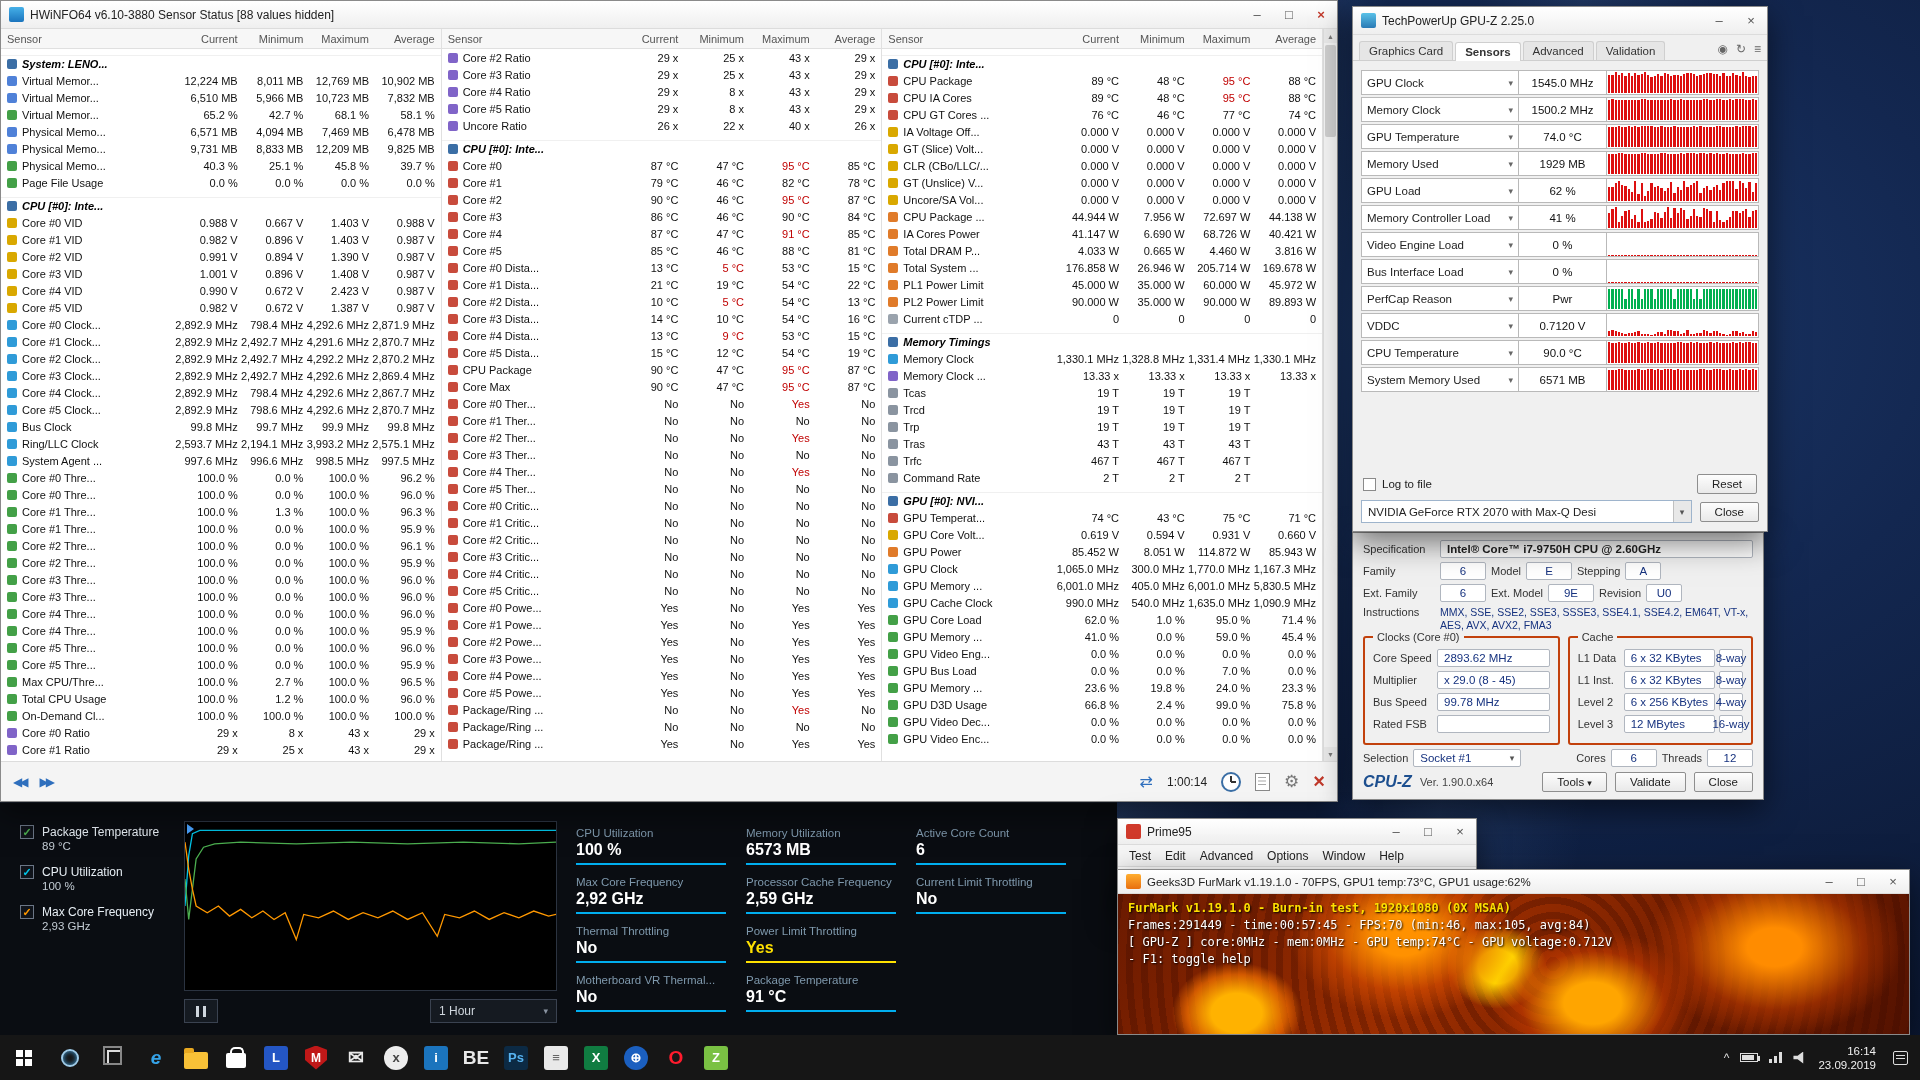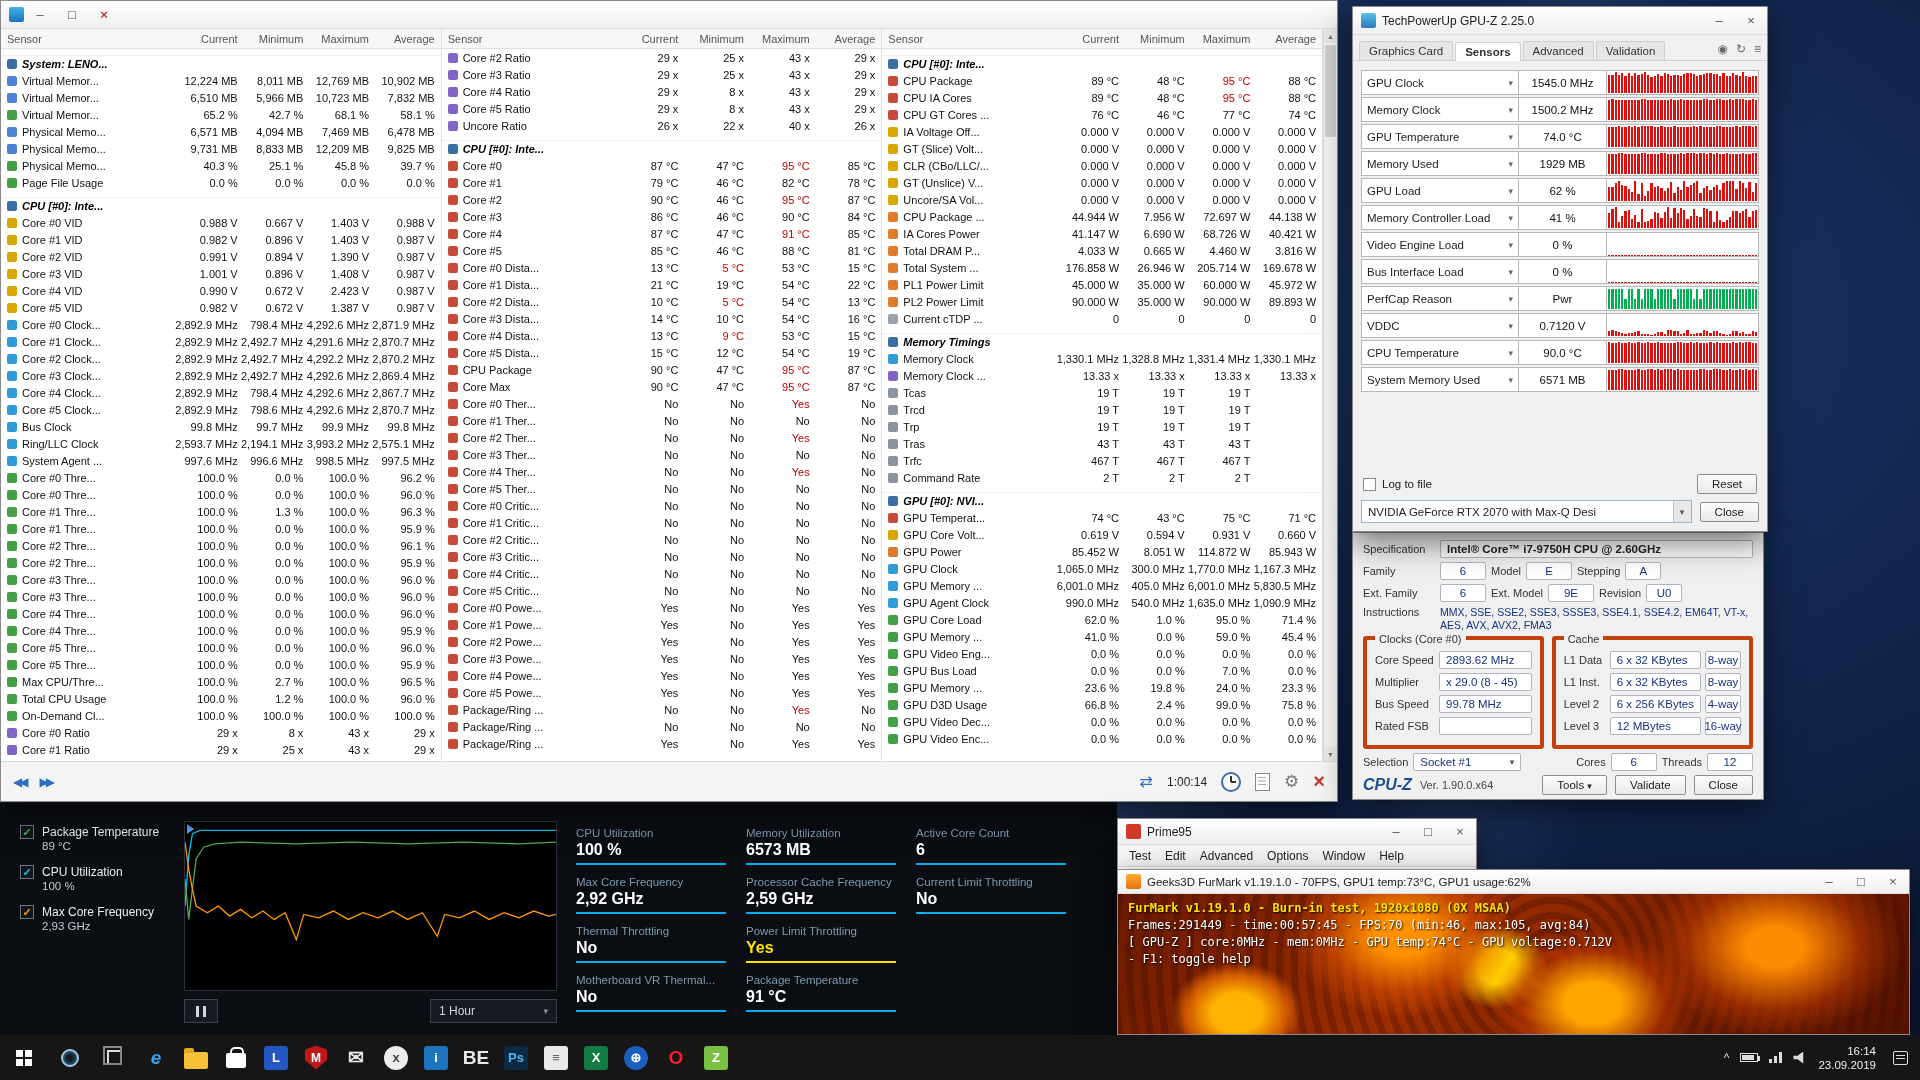--- a/index.html
+++ b/index.html
@@ -78,28 +78,28 @@
   
   .cpuz { left:1352px; top:532px; width:412px; height:268px; z-index:4; }
   .cz-pad { padding:7px 10px; display:flex; flex-direction:column; gap:4px; height:100%; }
   .cz-row { display:flex; align-items:center; gap:5px; }
   .cz-lab { font-size:11px; color:#333; white-space:nowrap; }
   .cz-box { border:1px solid #b0b6bf; background:#fff; height:18px; display:flex; align-items:center; padding:0 6px; font-size:11.5px; color:#16327f; border-radius:2px; white-space:nowrap; }
   .w72 { width:72px; } .w46 { width:46px; justify-content:center; } .w36 { width:36px; justify-content:center; }
   .spec-box { flex:1; color:#222; font-weight:bold; }
   .cz-instr { flex:1; font-size:10.5px; line-height:13px; color:#16327f; }
   .cz-groups { display:flex; gap:8px; }
-  .group { position:relative; border:4px solid #c2410c; border-radius:3px; padding:11px 8px 6px; background:#f0f0f0; }
+  .group { position:relative; border:2px solid #c2410c; border-radius:3px; padding:11px 8px 6px; background:#f0f0f0; }
   .group.clocks { width:200px; } .group.cache { flex:1; }
   .gtitle { position:absolute; top:-7px; left:8px; background:#f0f0f0; font-size:11px; padding:0 4px; color:#333; }
   .cz-mini { display:flex; align-items:center; gap:4px; margin-bottom:4px; }
   .clk-lab { width:60px; font-size:11px; color:#333; }
   .cch-lab { width:42px; font-size:11px; color:#333; }
   .flexbox { flex:1; }
-  .way { width:36px; justify-content:center; }
+  .way { width:24px; justify-content:center; }
   .cz-footer { display:flex; align-items:center; gap:8px; margin-top:auto; }
   .brand { font-size:16px; font-weight:bold; font-style:italic; color:#1d4f8f; }
   .version { font-size:11px; color:#444; }
 
   
   .xtu { position:absolute; left:0; top:802px; width:1117px; height:233px; background:#0a0d12; z-index:2; border-top:1px solid #181f2c; }
   .legend { position:absolute; left:20px; top:22px; display:flex; flex-direction:column; gap:13px; }
   .leg-item { display:flex; gap:8px; align-items:flex-start; }
   .leg-check { width:14px; height:14px; border:1px solid #6b7686; background:#10141b; display:flex; align-items:center; justify-content:center; font-size:11px; font-weight:bold; }
   .leg-name { font-size:12px; color:#e6edf3; }
@@ -176,20 +176,21 @@
   .tr-ac::after { content:''; position:absolute; left:2px; right:2px; top:3px; height:1.5px; background:#ddd; box-shadow:0 3px 0 #ddd; }
 </style>
 </head>
 <body>
 
 <div class="wallpaper"></div>
 
 <div class="win hwinfo">
   <div class="titlebar">
     <span class="app-ic" style="background:linear-gradient(#45b0e8,#1b74bd);"></span>
+    <span class="title-text">HWiNFO64 v6.10-3880 Sensor Status [88 values hidden]</span>
     <span class="cap">–</span>
     <span class="cap">□</span>
     <span class="cap close-red">×</span>
   </div>
   <div class="hw-table">
     <div class="hw-col">
         <div class="hw-head">
           <span class="h-label">Sensor</span>
           <span class="h-cell">Current</span>
           <span class="h-cell">Minimum</span>
@@ -1094,21 +1095,21 @@
           <div class="hw-row">
             <span class="hw-ic" style="background: rgb(47, 155, 216);"></span>
             <span class="hw-label">GPU Memory ...</span>
             <span class="hw-cell">6,001.0 MHz</span>
             <span class="hw-cell">405.0 MHz</span>
             <span class="hw-cell">6,001.0 MHz</span>
             <span class="hw-cell">5,830.5 MHz</span>
           </div>
           <div class="hw-row">
             <span class="hw-ic" style="background: rgb(47, 155, 216);"></span>
-            <span class="hw-label">GPU Agent Clock</span>
+            <span class="hw-label">GPU Cache Clock</span>
             <span class="hw-cell">990.0 MHz</span>
             <span class="hw-cell">540.0 MHz</span>
             <span class="hw-cell">1,635.0 MHz</span>
             <span class="hw-cell">1,090.9 MHz</span>
           </div>
           <div class="hw-row">
             <span class="hw-ic" style="background: rgb(67, 160, 71);"></span>
             <span class="hw-label">GPU Core Load</span>
             <span class="hw-cell">62.0 %</span>
             <span class="hw-cell">1.0 %</span>

